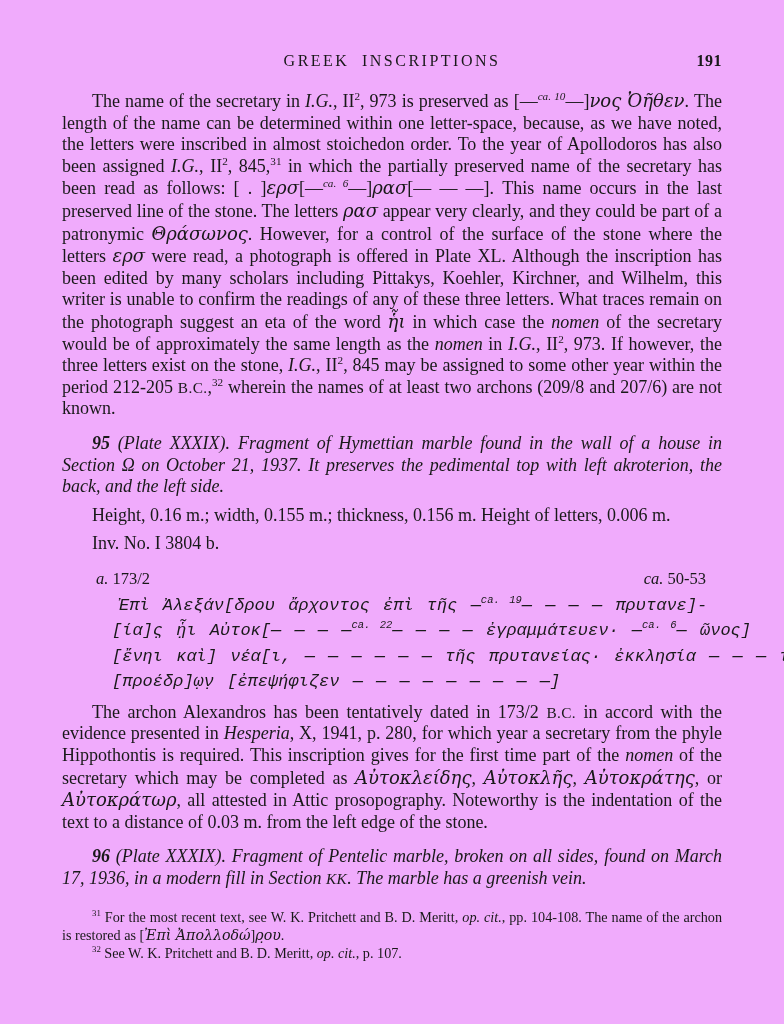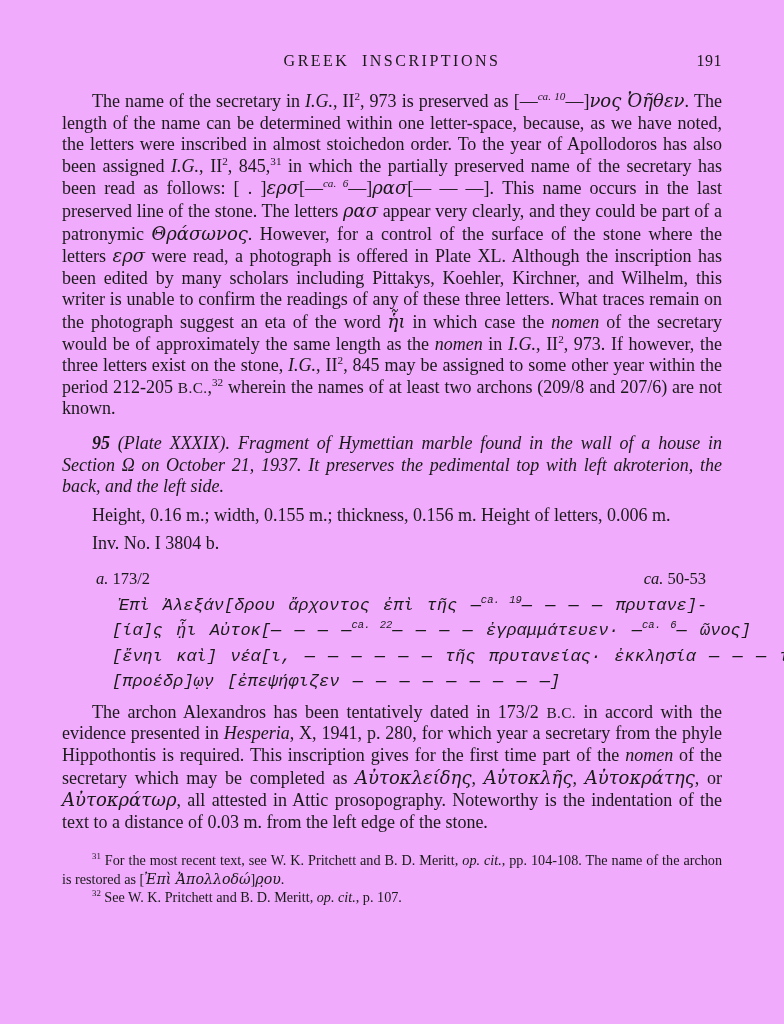--- a/index.html
+++ b/index.html
@@ -10,21 +10,21 @@
     color:#191919;
   }
   .page {
     position:relative; width:784px; height:1024px;
     background:#f0abfc; overflow:hidden;
   }
   .content { position:absolute; left:62px; top:52px; width:660px; }
 
   .running-head { position:relative; height:22px; margin-bottom:16px; font-size:16px; }
   .head-title { text-align:center; letter-spacing:2.5px; word-spacing:6px; }
-  .head-page { position:absolute; right:0; top:0; letter-spacing:0.5px; }
+  .head-page { position:absolute; right:0; top:0; letter-spacing:0.5px;font-weight:bold; }
 
   p.body {
     margin:0; font-size:18px; line-height:21.6px;
     text-align:justify; text-indent:30px;
   }
   p.nojust { text-align:left; }
   p.mt { margin-top:13px;font-style:italic; }
   p.mt-sm { margin-top:7px; }
 
   sup { font-size:0.62em; line-height:0; vertical-align:super; letter-spacing:0; }
@@ -74,20 +74,21 @@
 
     <div class="greek-block">
       <div class="greek-line first"><span>Ἐπὶ Ἀλεξάν[δρου ἄρχοντος ἐπὶ τῆς —</span><sup class="it">ca. 19</sup><span>—   — — — πρυτανε]-</span></div>
       <div class="greek-line"><span>[ία]ς̣ ἧ̣ι Αὐτοκ[— — —   —</span><sup class="it">ca. 22</sup><span>—   — — — ἐγραμμάτευεν· —</span><sup class="it">ca. 6</sup><span>— ῶνος]</span></div>
       <div class="greek-line"><span>[ἔνηι καὶ] νέα[ι, — — —   — — — τῆς πρυτανείας· ἐκκλησία — — — τῶν]</span></div>
       <div class="greek-line"><span>[προέδρ]ω̣ν̣ [ἐπεψήφιζεν — — —   — — —   — — —]</span></div>
     </div>
 
     <p class="body mt-sm"><span>The archon Alexandros has been tentatively dated in 173/2 </span><span class="sc">B.C.</span><span> in accord with the evidence presented in </span><span class="it">Hesperia</span><span>, X, 1941, p. 280, for which year a secretary from the phyle Hippothontis is required. This inscription gives for the first time part of the </span><span class="it">nomen</span><span> of the secretary which may be completed as </span><span class="gk">Αὐτοκλείδης</span><span>, </span><span class="gk">Αὐτοκλῆς</span><span>, </span><span class="gk">Αὐτοκράτης</span><span>, or </span><span class="gk">Αὐτοκράτωρ</span><span>, all attested in Attic prosopography. Noteworthy is the indentation of the text to a distance of 0.03 m. from the left edge of the stone.</span></p>
 
+    <p class="body mt"><span class="bd">96</span><span> (Plate XXXIX). Fragment of Pentelic marble, broken on all sides, found on March 17, 1936, in a modern fill in Section </span><span class="sc">KK</span><span>. The marble has a greenish vein.</span></p>
 
     <div class="footnotes">
       <p class="body"><sup>31</sup><span> For the most recent text, see W. K. Pritchett and B. D. Meritt, </span><span class="it">op. cit.</span><span>, pp. 104-108. The name of the archon is restored as [</span><span class="gk">Ἐπὶ Ἀπολλοδώ</span><span>]</span><span class="gk">ρ̣ου</span><span>.</span></p>
       <p class="body"><sup>32</sup><span> See W. K. Pritchett and B. D. Meritt, </span><span class="it">op. cit.</span><span>, p. 107.</span></p>
     </div>
 
   </div>
 </div>
 
 </body></html>

